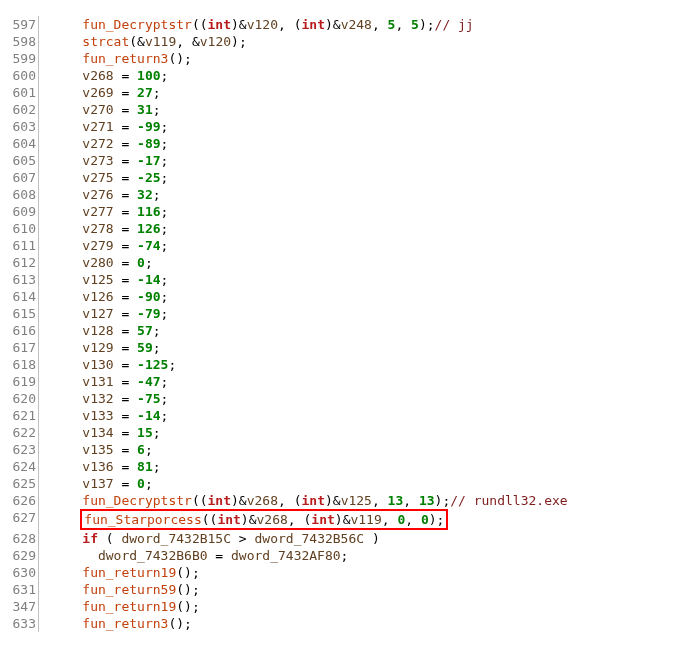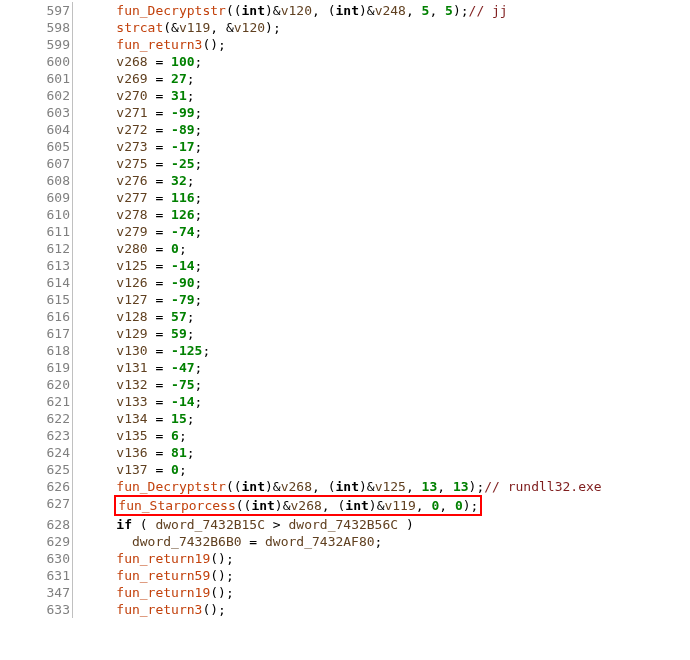--- a/index.html
+++ b/index.html
@@ -7,42 +7,41 @@
     padding: 0;
     background: #fff;
     font-family: Consolas, "DejaVu Sans Mono", monospace;
     font-size: 13px;
     line-height: 17px;
     color: #000;
   }
   .code-container {
     display: flex;
     flex-direction: column;
-    padding: 2px 0;
-    margin-left: 34px;
+    padding: 16px 0;
   }
   .code-line {
     display: flex;
     white-space: pre;
   }
   .gutter {
     width: 36px;
     text-align: right;
     color: #808080;
     padding-right: 2px;
     flex-shrink: 0;
   }
   .sep {
     width: 1px;
     background: #c0c0c0;
     margin-right: 12px;
     flex-shrink: 0;
   }
   .tok-func { color: #c2410c; font-weight: normal; }
-  .tok-kw   { color: #000000; font-weight: bold; }
+  .tok-kw   { color: #b91c1c; font-weight: bold; }
   .tok-var  { color: #604020; }
   .tok-dword{ color: #604020; }
   .tok-num  { color: #008000; font-weight: bold; }
   .tok-op   { color: #000; }
   .tok-punc { color: #000; }
   .tok-comment { color: #7f1d1d; font-style: normal; }
   .hl-box {
     display: inline-block;
     border: 2px solid #ff0000;
     padding: 0 2px;

